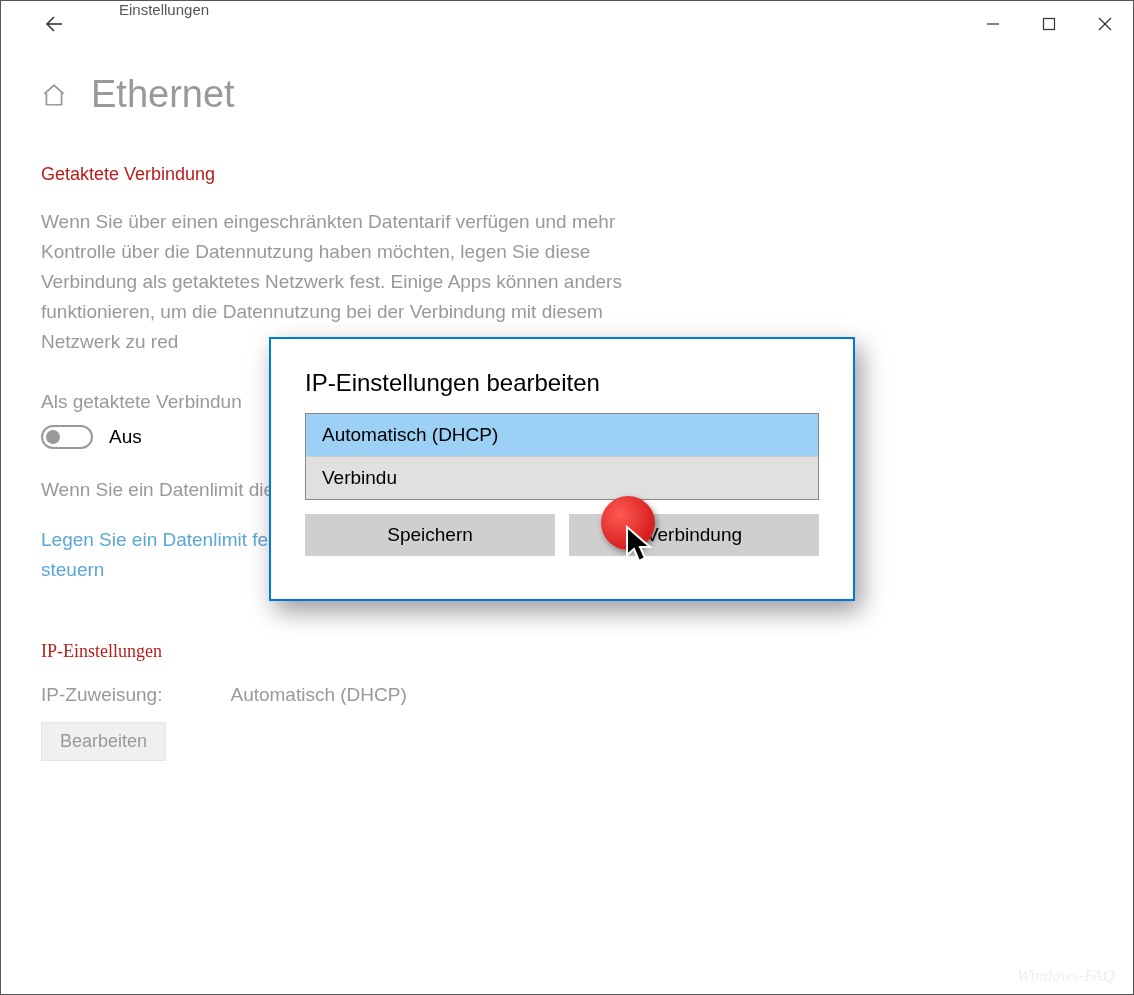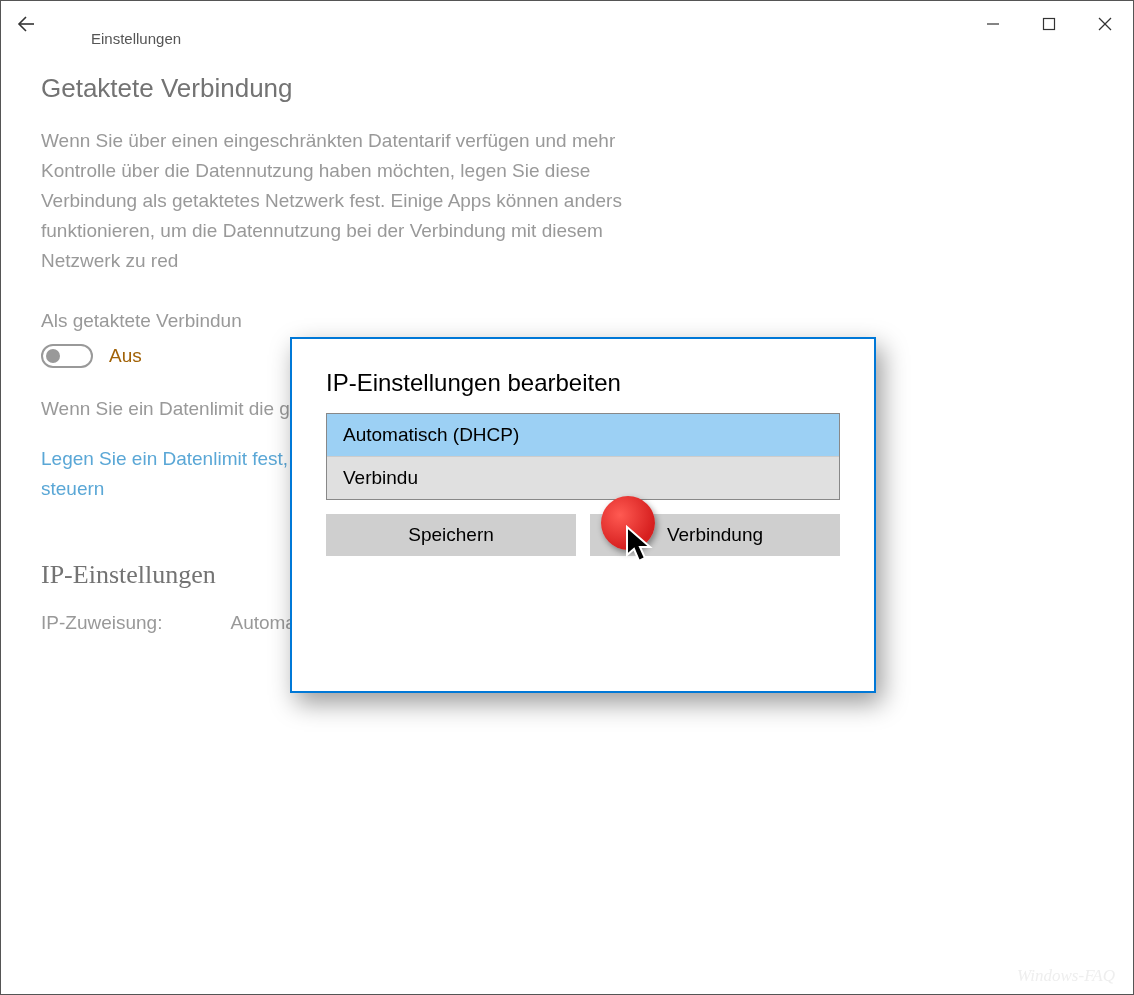--- a/index.html
+++ b/index.html
@@ -10,23 +10,24 @@
     background:#ffffff;
     color:#000;
     position:relative;
     overflow:hidden;
     border:1px solid #555;
   }
   
   .titlebar {
     height:46px;
     display:flex;
-    align-items:flex-end;
+    align-items:flex-start;
     font-size:15px;
     color:#555;
+    padding-left:28px;
   }
   .titlebar .back {
     width:46px; height:46px;
     display:flex; align-items:center; justify-content:center;
     font-size:22px; color:#333;
   }
   .titlebar .title { margin-left:44px; }
   .titlebar .spacer { flex:1; }
   .winbtn {
     width:56px; height:46px;
@@ -49,23 +50,23 @@
   .home-icon {
     width:26px; height:26px; color:#999;
     display:flex; align-items:center; justify-content:center;
   }
   .page-title {
     font-size:38px;
     font-weight:400;
     color:#999;
   }
   .section-title {
-    font-size:26px;
+    font-size:18px;
     font-weight:400;
-    color:#737373;
+    color:#b91c1c;
     margin-bottom:22px;
   }
   .body-text {
     font-size:19px;
     line-height:30px;
     color:#999;
     max-width:640px;
   }
   .toggle-row {
     display:flex;
@@ -80,21 +81,21 @@
     position:relative;
   }
   .toggle::after {
     content:"";
     position:absolute;
     left:3px; top:3px;
     width:14px; height:14px;
     border-radius:50%;
     background:#999;
   }
-  .toggle-label { font-size:19px; color:#a16207; }
+  .toggle-label { font-size:19px; color:#000000; }
   .link {
     color:#5aa7d6;
     font-size:19px;
     line-height:30px;
     max-width:640px;
     display:inline-block;
   }
   .ip-row {
     display:flex;
     gap:68px;
@@ -108,22 +109,22 @@
     border:1px solid #e6e6e6;
     color:#999;
     font-size:18px;
     padding:8px 18px;
     display:inline-block;
   }
 
   
   .dialog {
     position:absolute;
-    left:289px; top:336px;
-    width:586px; height:356px;
+    left:268px; top:336px;
+    width:586px; height:264px;
     background:#fff;
     border:2px solid #0078d7;
     box-shadow: 6px 10px 24px rgba(0,0,0,0.4);
     padding: 30px 34px 22px 34px;
     color:#000;
   }
   .dialog-title {
     font-size:24px;
     font-weight:400;
     margin-bottom:16px;
@@ -201,39 +202,49 @@
   </div>
   <div class="winbtn">
     <svg width="14" height="14">
         <line x1="1" y1="1" x2="13" y2="13" stroke="#333" stroke-width="1.2"></line>
         <line x1="13" y1="1" x2="1" y2="13" stroke="#333" stroke-width="1.2"></line>
       </svg>
   </div>
 </div>
 
 <div class="content">
+  <div class="page-header">
+    <span class="home-icon">
+      <svg width="26" height="26" viewBox="0 0 24 24">
+          <path d="M3 11 L12 3 L21 11" fill="none" stroke="#999" stroke-width="1.6"></path>
+          <path d="M5 10 V21 H19 V10" fill="none" stroke="#999" stroke-width="1.6"></path>
+        </svg>
+    </span>
+    <span class="page-title">Ethernet</span>
+  </div>
 
   <div class="section-title">Getaktete Verbindung</div>
   <div class="body-text">Wenn Sie über einen eingeschränkten Datentarif verfügen und mehr Kontrolle über die Datennutzung haben möchten, legen Sie diese Verbindung als getaktetes Netzwerk fest. Einige Apps können anders funktionieren, um die Datennutzung bei der Verbindung mit diesem Netzwerk zu red</div>
 
   <div class="body-text" style="margin-top:30px;">Als getaktete Verbindun</div>
   <div class="toggle-row">
     <div class="toggle"></div>
     <div class="toggle-label">Aus</div>
   </div>
 
   <div class="body-text" style="white-space:pre-line;">Wenn Sie ein Datenlimit die gemessene Verbindu bleiben.</div>
 
   <a class="link" style="margin-top:20px;">Legen Sie ein Datenlimit fest, um die Datennutzung in diesem Netzwerk zu steuern</a>
 
   <div class="section-title" style="margin-top:56px;font-family:Liberation Serif, serif;">IP-Einstellungen</div>
   <div class="ip-row">
     <span>IP-Zuweisung:</span>
     <span>Automatisch (DHCP)</span>
   </div>
+  <div class="edit-btn">Bearbeiten</div>
 </div>
 
 <div class="dialog">
   <div class="dialog-title">IP-Einstellungen bearbeiten</div>
   <div class="dropdown">
     <div class="dd-option dd-selected">Automatisch (DHCP)</div>
     <div class="dd-option dd-hover">Verbindu</div>
   </div>
   <div class="dialog-buttons">
     <div class="dlg-btn">Speichern</div>

